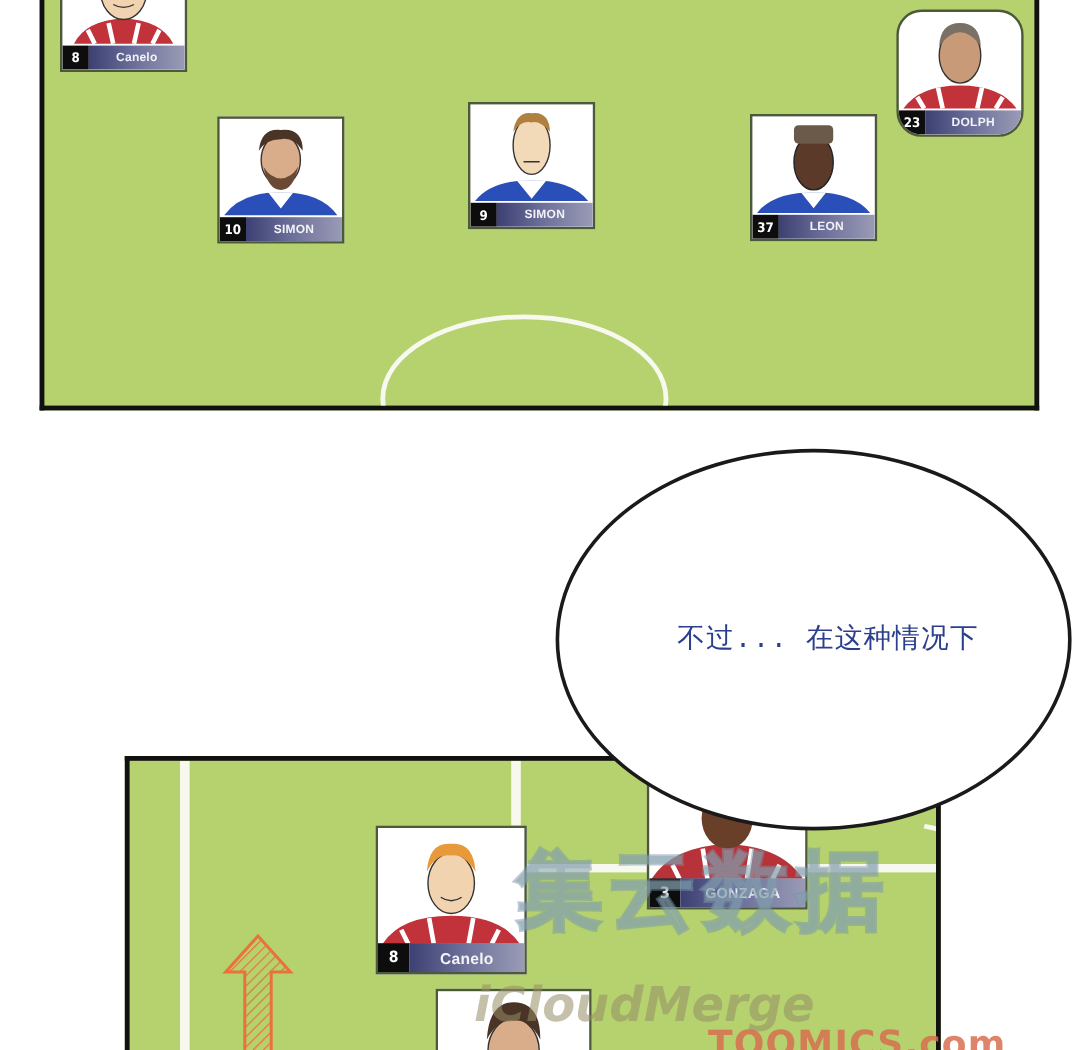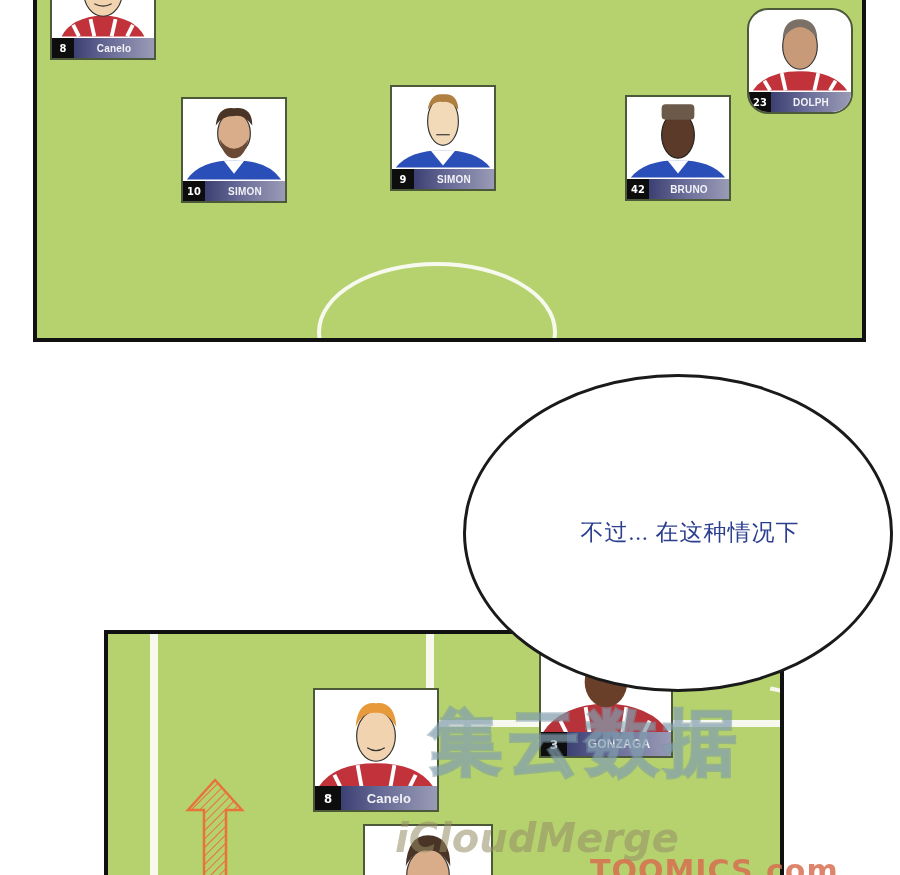--- a/index.html
+++ b/index.html
@@ -40,21 +40,21 @@
     }
 
     #bubble {
       position: absolute; left: 463px; top: 374px; width: 430px; height: 318px;
       border: 3px solid #1a1a1a; border-radius: 50%; background: #fff;
       box-sizing: border-box; z-index: 5;
       display: flex; flex-direction: column; align-items: center; justify-content: center;
     }
     #bubble .bline {
       color: #2b3f8e; font-size: 23px; line-height: 36px; text-align: center;
-      font-family: Liberation Serif, serif; letter-spacing: 1px; margin-left: 24px;
+      font-family: Liberation Mono, monospace; letter-spacing: 1px; margin-left: 24px;
     }
 
     #arrow { position: absolute; left: 180px; top: 778px; z-index: 3; }
 
     .wm { position: absolute; z-index: 6; pointer-events: none; font-weight: bold; }
     #wm-cn {
       left: 430px; top: 695px; font-size: 72px; color: rgba(150,175,190,0.45);
       letter-spacing: 6px; font-family: "DejaVu Sans", sans-serif;
       -webkit-text-stroke: 3px rgba(120,150,165,0.5);
     }
@@ -116,22 +116,22 @@
   </div>
 
   <div class="card" style="left:588px; top:105px;">
     <svg class="portrait" viewBox="0 0 106 82">
       <path d="M4 82 Q18 64 53 64 Q88 64 102 82Z" fill="#2b4fb8"></path>
       <path d="M42 64 L53 78 L64 64Z" fill="#fff"></path>
       <ellipse cx="53" cy="38" rx="17" ry="24" fill="#5b3a2a" stroke="#222" stroke-width="1.2"></ellipse>
       <rect x="36" y="6" width="34" height="16" rx="4" fill="#6b5a4a"></rect>
     </svg>
     <div class="label">
-      <span class="num">42</span>
-      <span class="name">BRUNO</span>
+      <span class="num">37</span>
+      <span class="name">LEON</span>
     </div>
   </div>
 
   <div class="card" style="left:710px; top:18px;border-radius:21px;">
     <svg class="portrait" viewBox="0 0 106 82">
       <path d="M4 82 Q18 62 53 62 Q88 62 102 82Z" fill="#c2323a"></path>
       <path d="M16 72 L22 82 M34 64 L38 82 M72 64 L68 82 M90 72 L84 82" stroke="#fff" stroke-width="4"></path>
       <ellipse cx="53" cy="36" rx="18" ry="24" fill="#c89a78" stroke="#333" stroke-width="1.2"></ellipse>
       <path d="M35 28 Q36 8 53 8 Q70 8 71 28 Q62 16 53 16 Q44 16 35 28Z" fill="#7a7066"></path>
     </svg>

